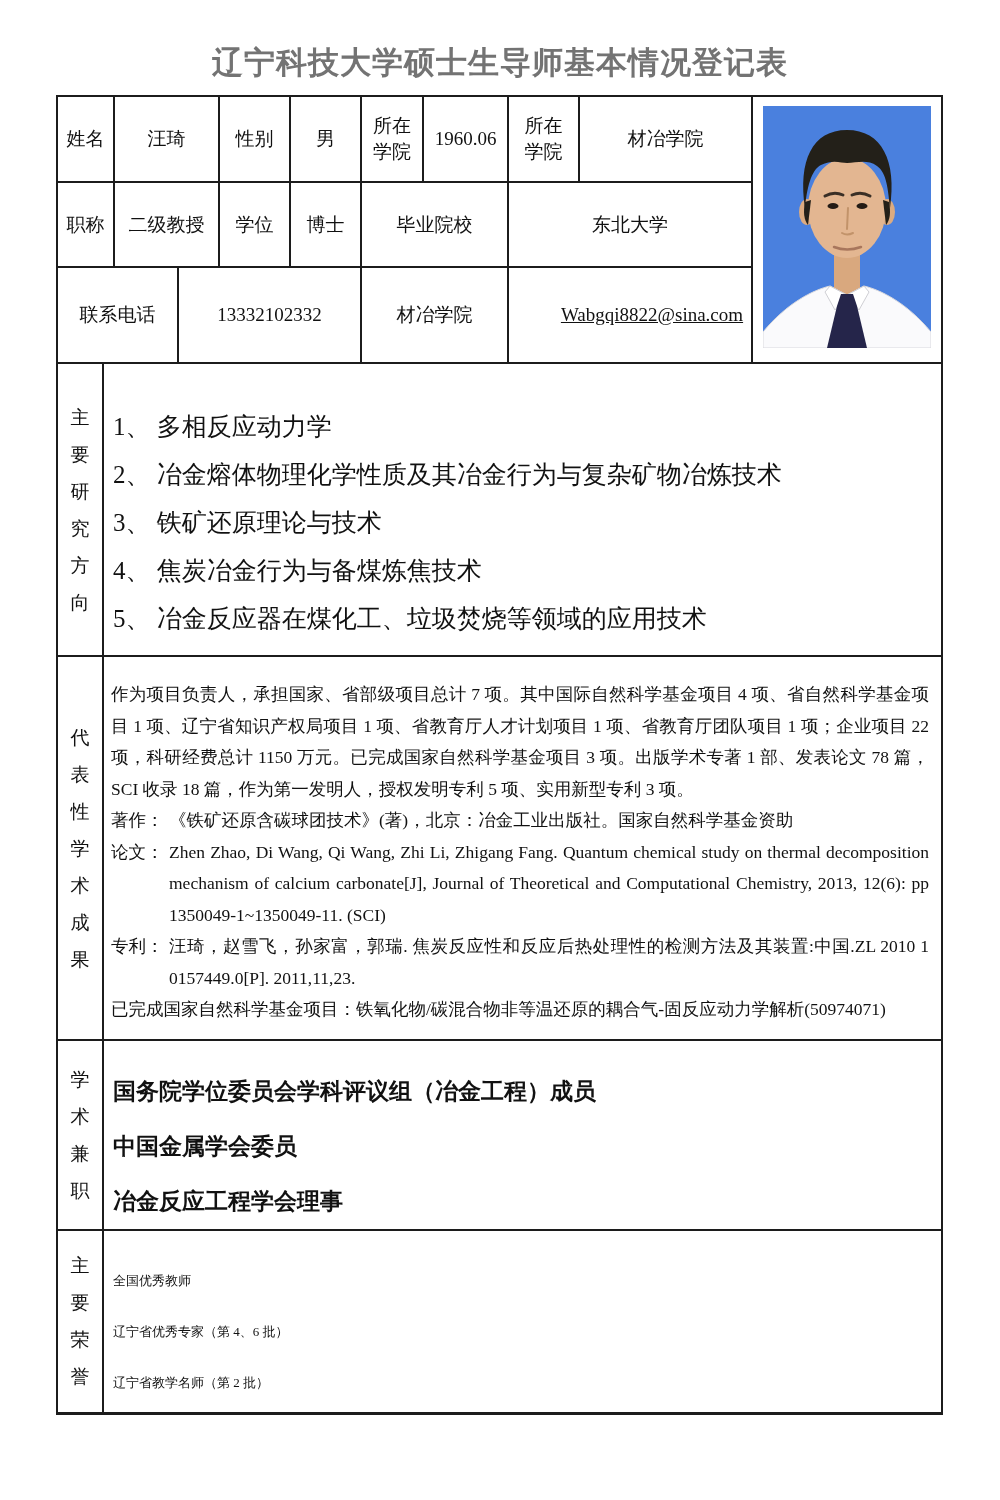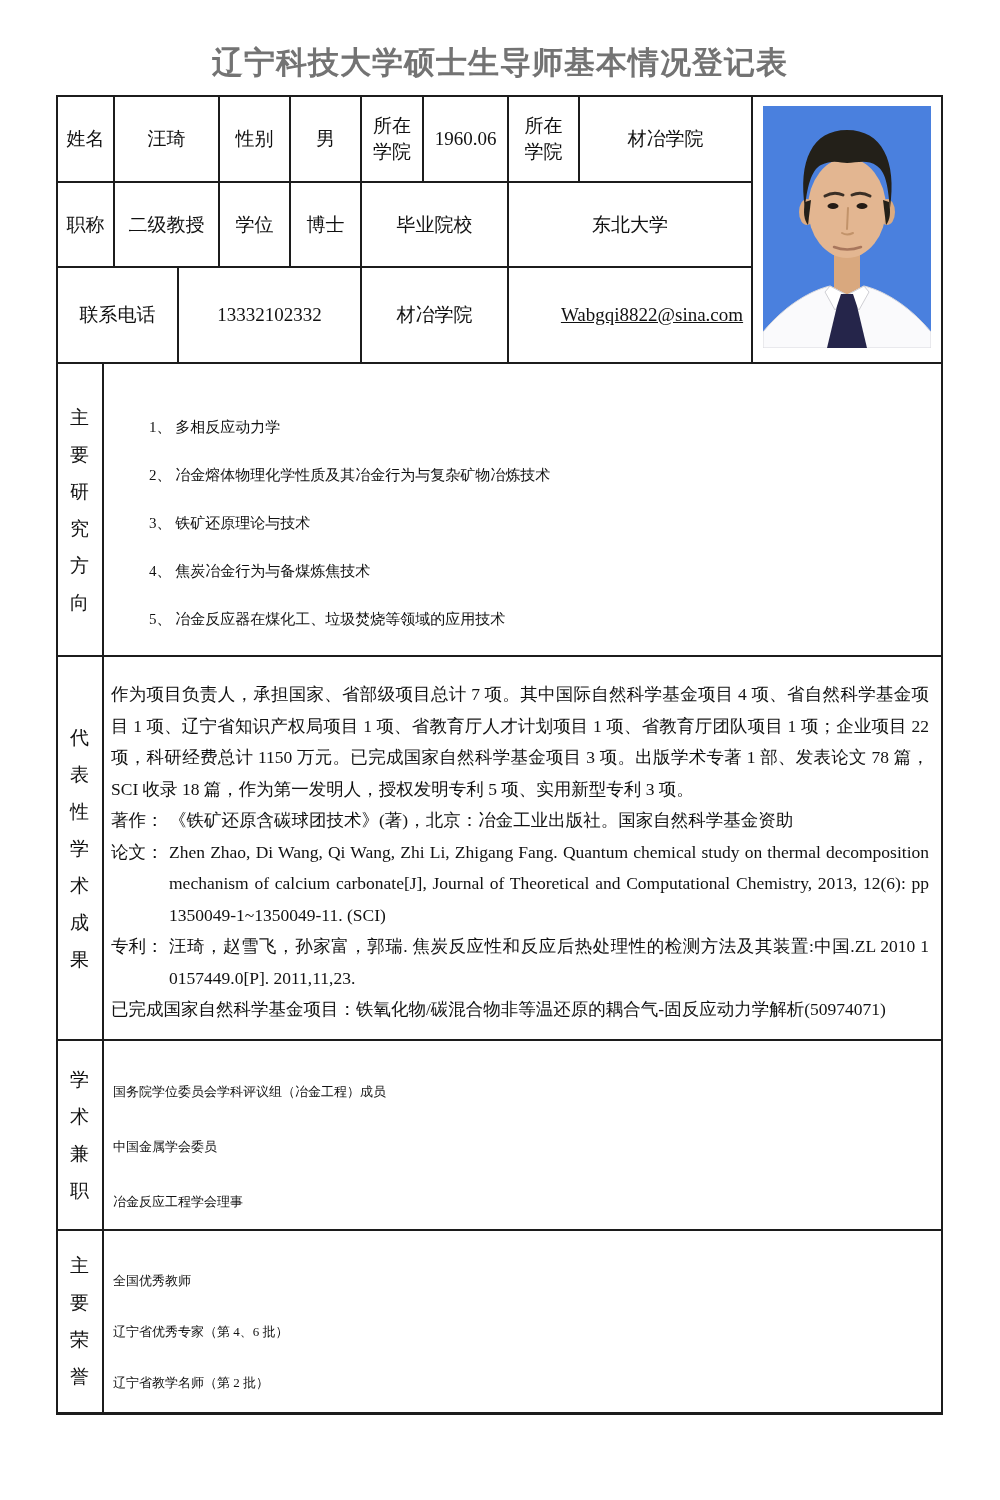--- a/index.html
+++ b/index.html
@@ -38,37 +38,37 @@
   .two-line { display: inline-block; width: 40px; line-height: 26px; text-align: center; }
   .email-link { text-decoration: underline; margin-left: 44px; }
   
   td.vcell { text-align: center; }
   .vlabel {
     display: inline-block;
     width: 20px;
     word-break: break-all;
     line-height: 37px;
     font-size: 19px;
-    text-align: left;
+    text-align: center;
   }
   
   td.section { vertical-align: top; }
   .research-content { padding: 27px 12px 0 9px; }
-  .research-content .ritem { line-height: 48px; font-size: 15px; white-space: nowrap; margin-left: 36px; }
+  .research-content .ritem { line-height: 48px; font-size: 25px; white-space: nowrap; }
   .ach-content {
     padding: 9px 12px 0 7px;
     font-size: 17.5px;
     line-height: 31.5px;
     text-align: justify;
   }
   .hang { position: relative; padding-left: 58px; text-align: justify; }
   .hang .hang-label { position: absolute; left: 0; top: 0; }
   .plain-line { text-align: left; }
   .pos-content { padding: 23px 12px 0 9px; }
-  .pos-content .pitem { line-height: 55px; font-size: 13px; white-space: nowrap; }
+  .pos-content .pitem { line-height: 55px; font-size: 23px; white-space: nowrap; font-weight: bold; }
   .honor-content { padding: 21px 12px 0 9px; }
   .honor-content .hitem { line-height: 51px; font-size: 13px; white-space: nowrap; }
   
   td.photo-cell { vertical-align: middle; text-align: center; }
   .photo-frame { display: inline-block; width: 168px; height: 242px; }
   .photo-frame svg { display: block; }
 </style>
 </head>
 <body>
 

